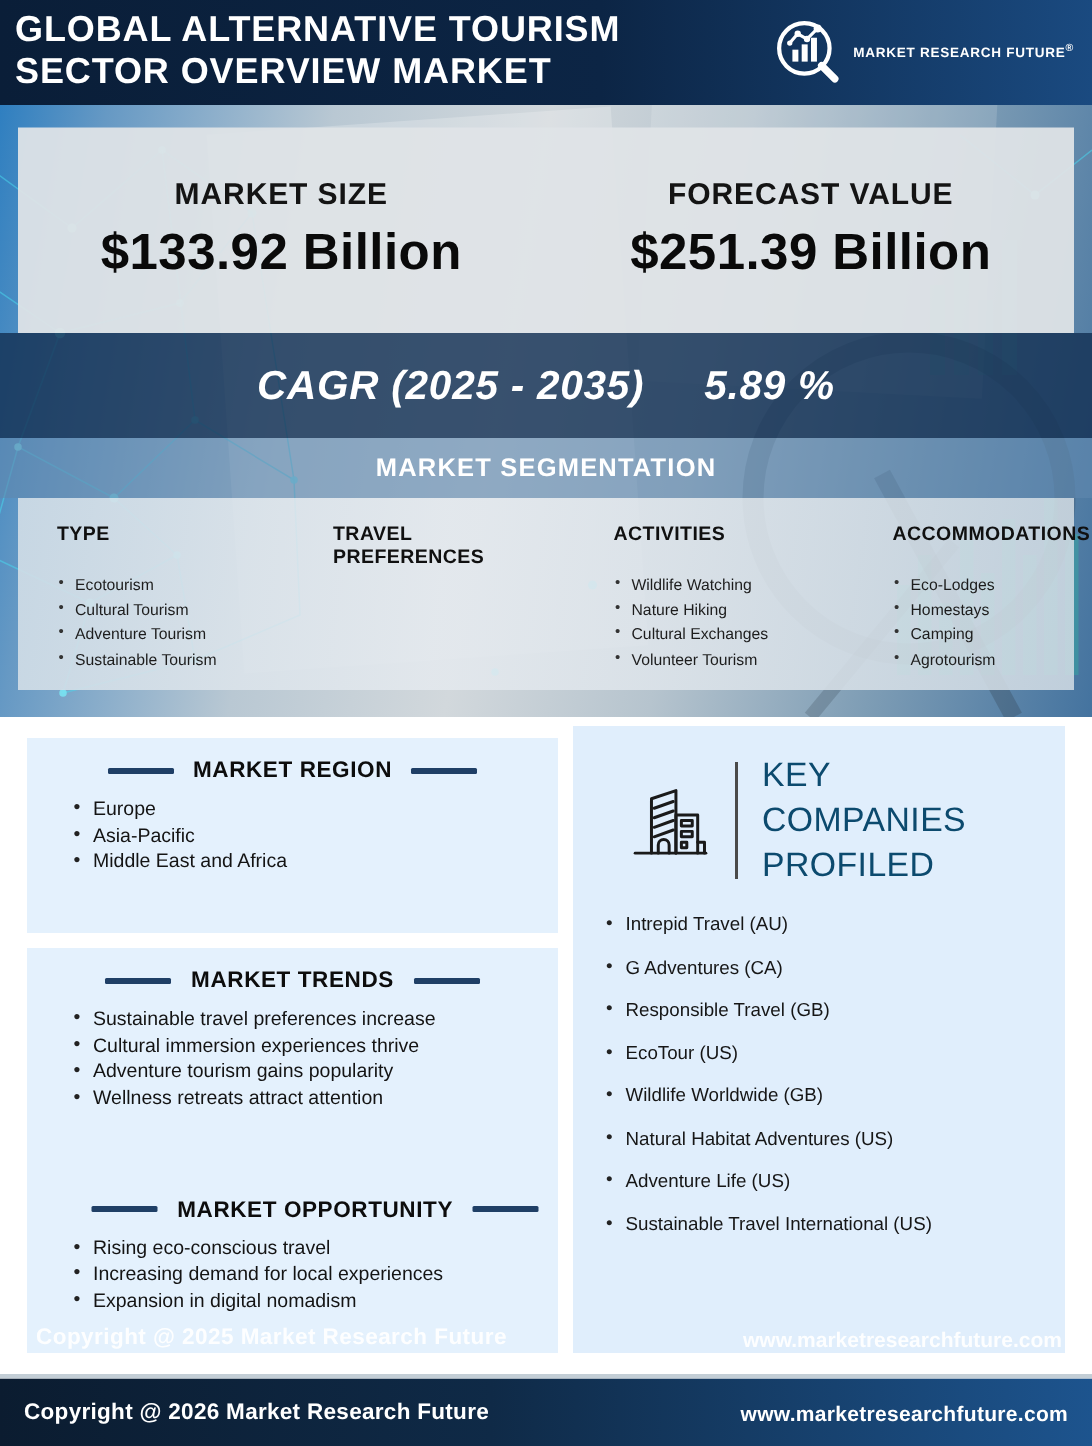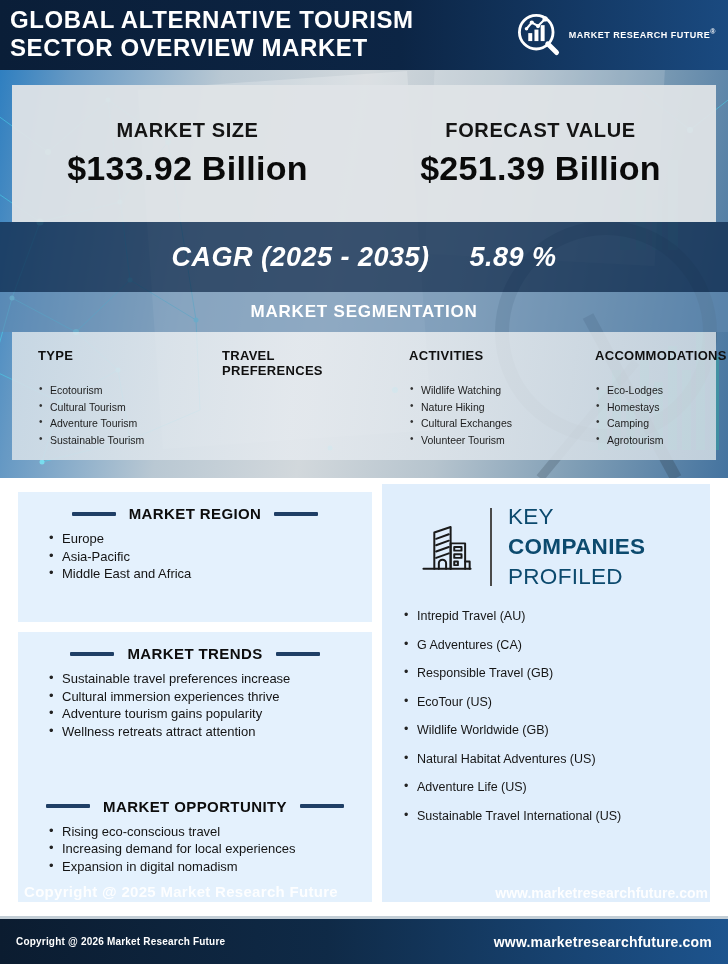--- a/index.html
+++ b/index.html
@@ -55,43 +55,43 @@
   .card-companies { left:382px; top:484px; width:328px; height:418px; background:#e0eefc; }
 
   .card-heading-row { display:flex; align-items:center; justify-content:center; padding-top:13px; }
   .card-heading-row h3 { font-size:15px; font-weight:bold; color:#0d0d0d; letter-spacing:0.4px; }
   .dash { width:44px; height:4px; background:#1f3f66; border-radius:1px; margin:0 13px; }
 
   .bullet-list { margin-top:9px; padding-left:30px; }
   .bullet-list li { position:relative; font-size:13px; color:#141414; padding-left:14px; margin-bottom:2.5px; }
   .bullet-list li::before { content:"•"; position:absolute; left:1px; top:-1px; color:#222; }
 
-  .opportunity-heading { margin-top:46px; }
+  .opportunity-heading { margin-top:46px;justify-content:flex-end; }
 
   .companies-header { display:flex; align-items:center; margin:18px 0 0 36px; }
   .companies-icon { width:58px; height:62px; }
   .companies-divider { width:2px; height:78px; background:#4a4a4a; margin:0 16px 0 14px; }
   .companies-title { font-size:22.5px; line-height:30px; color:#0c4a6e; letter-spacing:0.3px; }
-  .companies-title .bold { font-weight:bold; }
+  .companies-title .bold { font-weight:normal; }
   .companies-list { margin-top:17px; padding-left:22px; }
   .companies-list li { position:relative; font-size:12.5px; color:#161616; padding-left:13px; margin-bottom:14.5px; }
   .companies-list li::before { content:"•"; position:absolute; left:0; top:-1px; color:#222; }
 
   
   .watermark-copyright { position:absolute; left:24px; top:883px; font-size:15px; font-weight:bold;
                          color:rgba(255,255,255,0.92); letter-spacing:0.3px; }
   .watermark-site { position:absolute; right:20px; top:885px; font-size:14px; font-weight:bold;
                     color:rgba(255,255,255,0.92); }
 
   
   .footer { position:absolute; left:0; top:916px; width:728px; height:48px;
             border-top:3px solid #c3ced6;
             background:linear-gradient(90deg,#0b1c30 0%,#0f2a47 45%,#1d548e 100%);
             display:flex; align-items:center; justify-content:space-between; padding:0 16px; }
-  .footer-copyright { color:#ffffff; font-weight:bold; font-size:10px; letter-spacing:0.2px; }
+  .footer-copyright { color:#ffffff; font-weight:bold; font-size:15px; letter-spacing:0.2px; }
   .footer-site { color:#ffffff; font-size:14px; font-weight:bold; letter-spacing:0.2px; }
 </style>
 </head>
 <body>
 
 <div class="page">
 
   <div class="header">
     <div class="title-block">
       <div>GLOBAL ALTERNATIVE TOURISM</div>

